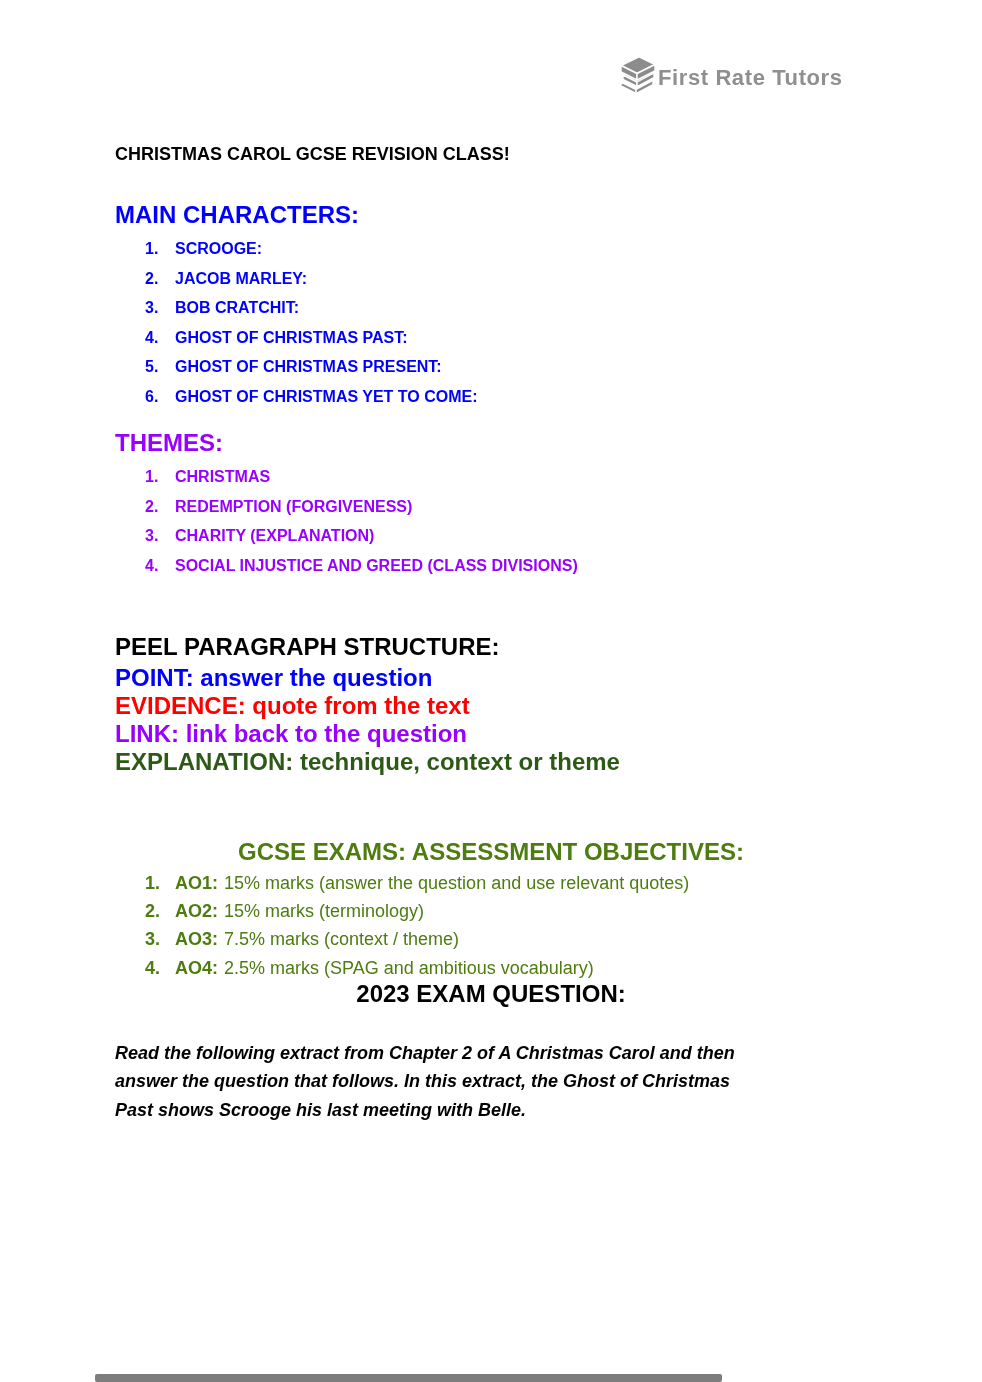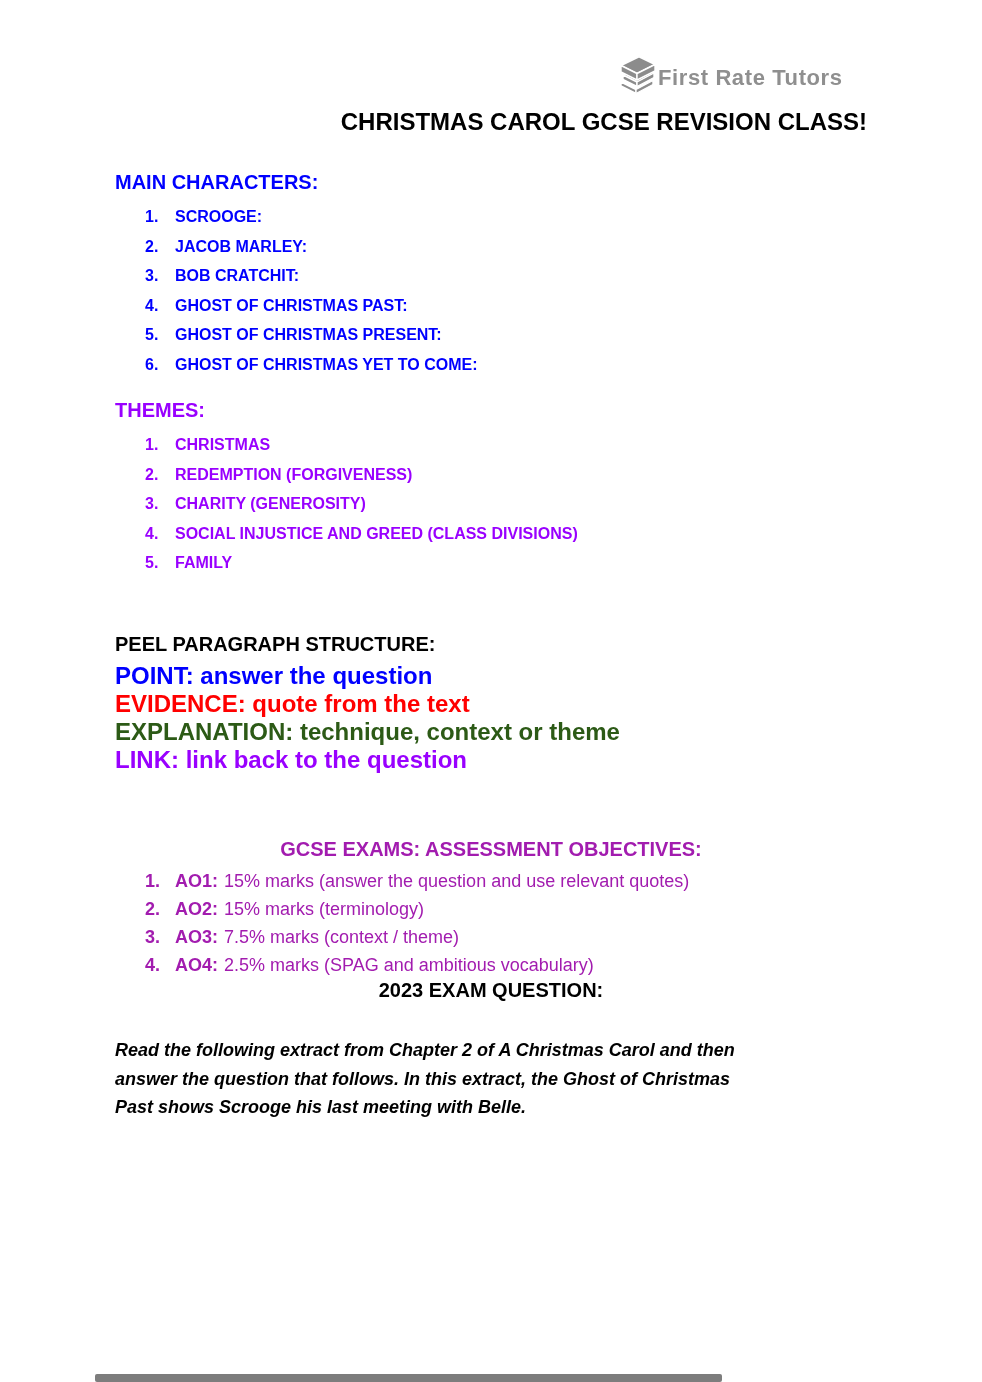--- a/index.html
+++ b/index.html
@@ -12,36 +12,36 @@
     position:relative;
     overflow:hidden;
   }
   .content{padding:110px 115px 0 115px;}
 
   
   .logo{position:absolute;top:56px;left:616px;display:flex;align-items:center;}
   .logo-text{font-size:22px;line-height:40px;color:#8f8f8f;letter-spacing:.6px;white-space:nowrap;}
 
   
-  .doc-title{text-align:right;font-size:24px;line-height:24px;color:#000;}
+  .doc-title{text-align:left;font-size:18px;line-height:24px;color:#000;margin-top:32px;}
 
   
-  .sec-heading{font-size:20px;line-height:23px;}
+  .sec-heading{font-size:24px;line-height:23px;}
   .centered{text-align:center;}
 
   
   .num-list{margin-top:8px;}
   .row{line-height:29.5px;font-size:16px;padding-left:30px;white-space:nowrap;}
   .row .num{display:inline-block;width:30px;}
 
   .blue{color:#0000ff;}
   .purple{color:#9900ff;}
   .red{color:#ff0000;}
   .dgreen{color:#2c5a16;}
-  .magenta{color:#a21caf;}
+  .magenta{color:#4d7c0f;}
 
   .mc-heading{margin-top:37px;}
   .themes-heading{margin-top:20px;}
 
   .peel-heading{margin-top:55px;color:#000;}
   .peel-lines{margin-top:6px;}
   .peel-line{font-size:24px;line-height:28px;white-space:nowrap;}
 
   .ao-heading{margin-top:64px;}
   .ao-list{margin-top:6px;}
@@ -109,36 +109,33 @@
 
   <div class="sec-heading purple themes-heading">THEMES:</div>
   <div class="num-list">
     <div class="row purple">
       <span class="num">1.</span><span>CHRISTMAS</span>
     </div>
     <div class="row purple">
       <span class="num">2.</span><span>REDEMPTION (FORGIVENESS)</span>
     </div>
     <div class="row purple">
-      <span class="num">3.</span><span>CHARITY (GENEROSITY)</span>
+      <span class="num">3.</span><span>CHARITY (EXPLANATION)</span>
     </div>
     <div class="row purple">
       <span class="num">4.</span><span>SOCIAL INJUSTICE AND GREED (CLASS DIVISIONS)</span>
-    </div>
-    <div class="row purple">
-      <span class="num">5.</span><span>FAMILY</span>
     </div>
   </div>
 
   <div class="sec-heading peel-heading">PEEL PARAGRAPH STRUCTURE:</div>
   <div class="peel-lines">
     <div class="peel-line blue">POINT: answer the question</div>
     <div class="peel-line red">EVIDENCE: quote from the text</div>
+    <div class="peel-line purple">LINK: link back to the question</div>
     <div class="peel-line dgreen">EXPLANATION: technique, context or theme</div>
-    <div class="peel-line purple">LINK: link back to the question</div>
   </div>
 
   <div class="sec-heading magenta centered ao-heading">GCSE EXAMS: ASSESSMENT OBJECTIVES:</div>
   <div class="ao-list">
     <div class="ao-row magenta">
       <span class="num">1.</span><span class="ao-label">AO1:</span><span class="ao-rest">15% marks (answer the question and use relevant quotes)</span>
     </div>
     <div class="ao-row magenta">
       <span class="num">2.</span><span class="ao-label">AO2:</span><span class="ao-rest">15% marks (terminology)</span>
     </div>

